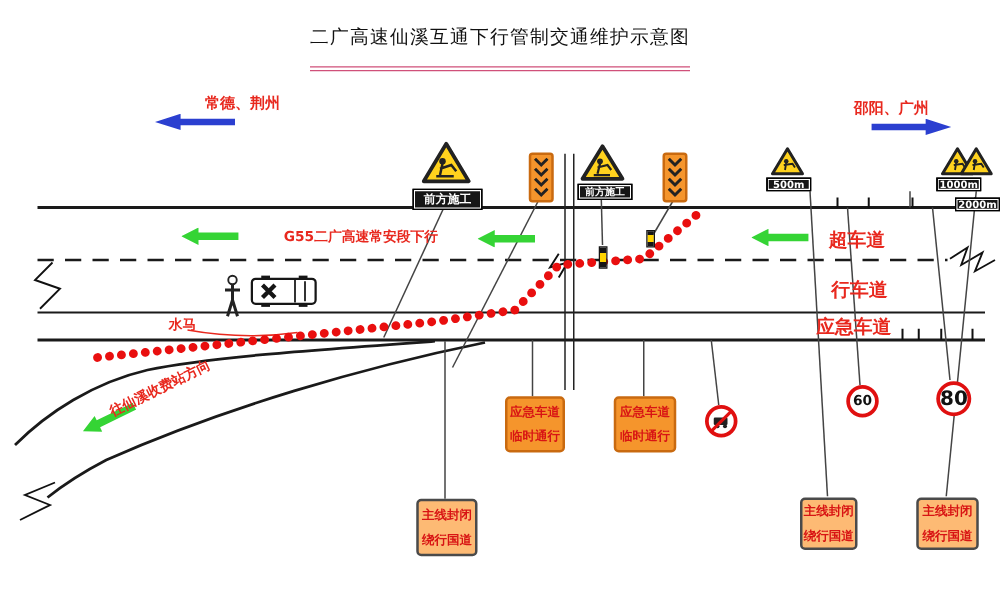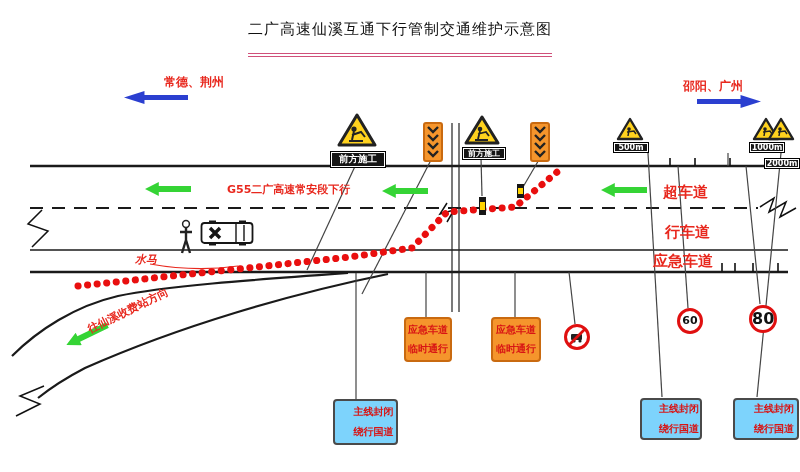--- a/index.html
+++ b/index.html
@@ -18,23 +18,23 @@
   .lane-label{font-size:15px;white-space:nowrap;}
   .small-red{font-size:11px;white-space:nowrap;}
   .plate{background:#161616;color:#fff;text-align:center;font-size:9.5px;font-weight:bold;
          border:1px solid #000;box-shadow:inset 0 0 0 1px #fff;padding:1px 2px;white-space:nowrap;}
   .plate.sm{font-size:8px;padding:0 1px;}
   .chevboard{width:16px;height:36px;background:#f5952c;border:2px solid #c96a10;border-radius:3px;
              display:flex;flex-direction:column;justify-content:space-evenly;align-items:center;}
   .obox{background:#f5952c;border:2px solid #c96a10;border-radius:4px;color:#d81414;
         font-size:10px;font-weight:bold;text-align:center;display:flex;flex-direction:column;
         justify-content:center;gap:5px;}
-  .wbox{background:#7dd3fc;border:2px solid #4a4a4a;border-radius:4px;color:#d81414;
+  .wbox{background:#fdba74;border:2px solid #4a4a4a;border-radius:4px;color:#d81414;
         font-size:10px;font-weight:bold;text-align:center;display:flex;flex-direction:column;
-        justify-content:center;gap:6px;padding-left:16px;}
+        justify-content:center;gap:6px;}
   .speed{border:3px solid #e01010;border-radius:50%;background:#fff;color:#111;
          font-weight:bold;text-align:center;}
   .s60{width:20px;height:20px;line-height:20px;font-size:11px;}
   .s80{width:22px;height:22px;line-height:22px;font-size:16px;}
   .prohib{width:20px;height:20px;border:3px solid #e01010;border-radius:50%;background:#fff;}
   .post{background:linear-gradient(#161616 0 28%,#ffd400 28% 72%,#161616 72% 100%);
         border:1px solid #161616;}
   .ramp-text{font-size:11px;transform:rotate(-26deg);transform-origin:center;white-space:nowrap;}
 </style>
 </head>
@@ -100,21 +100,21 @@
   <div class="abs barrow" style="left:124px;top:91px;"></div>
   <div class="abs dir-label red" style="left:683px;top:78px;">邵阳、广州</div>
   <div class="abs barrow right" style="left:697px;top:95px;"></div>
 
   <div class="abs garrow" style="left:145px;top:182px;"></div>
   <div class="abs garrow" style="left:382px;top:184px;"></div>
   <div class="abs garrow" style="left:601px;top:183px;"></div>
   <div class="abs garrow" style="left:64px;top:328px;transform:rotate(-26deg);"></div>
 
   <div class="abs small-red red" style="left:227px;top:182px;text-align:center;">G55二广高速常安段下行</div>
-  <div class="abs small-red red" style="left:135px;top:252px;font-style:italic;">水马</div>
+  <div class="abs small-red red" style="left:135px;top:252px;">水马</div>
   <div class="abs small-red red ramp-text" style="left:84px;top:303px;">往仙溪收费站方向</div>
 
   <div class="abs lane-label red" style="left:663px;top:183px;">超车道</div>
   <div class="abs lane-label red" style="left:665px;top:223px;">行车道</div>
   <div class="abs lane-label red" style="left:653px;top:252px;">应急车道</div>
 
   <div class="abs" style="left:336px;top:112px;">
     <svg width="42" height="37">
       <polygon points="21,3 39,33 3,33" fill="#ffd21e" stroke="#222" stroke-width="3" stroke-linejoin="round"></polygon>
       <circle cx="18" cy="17" r="2.6" fill="#222"></circle>

